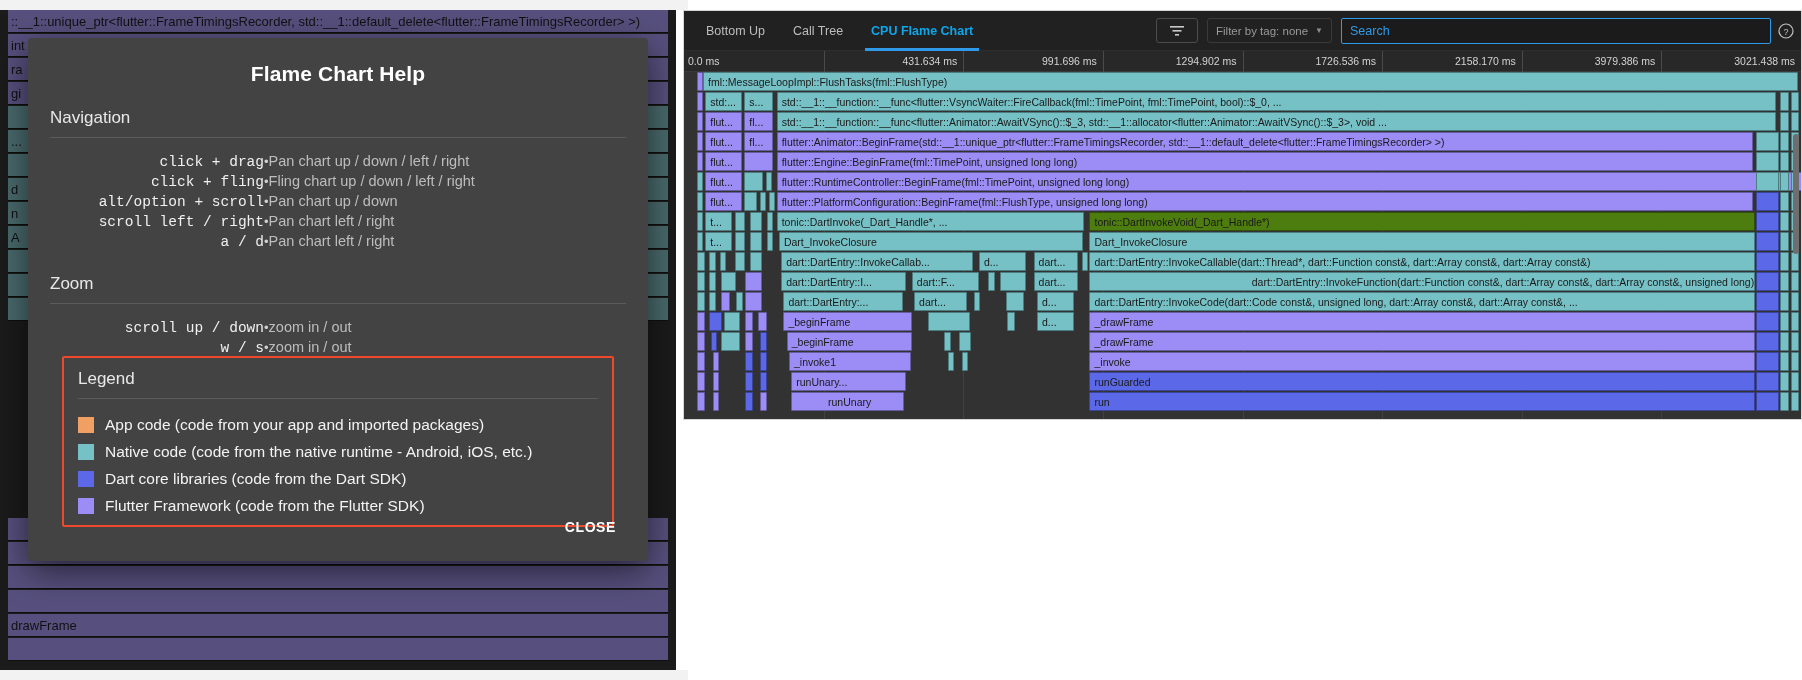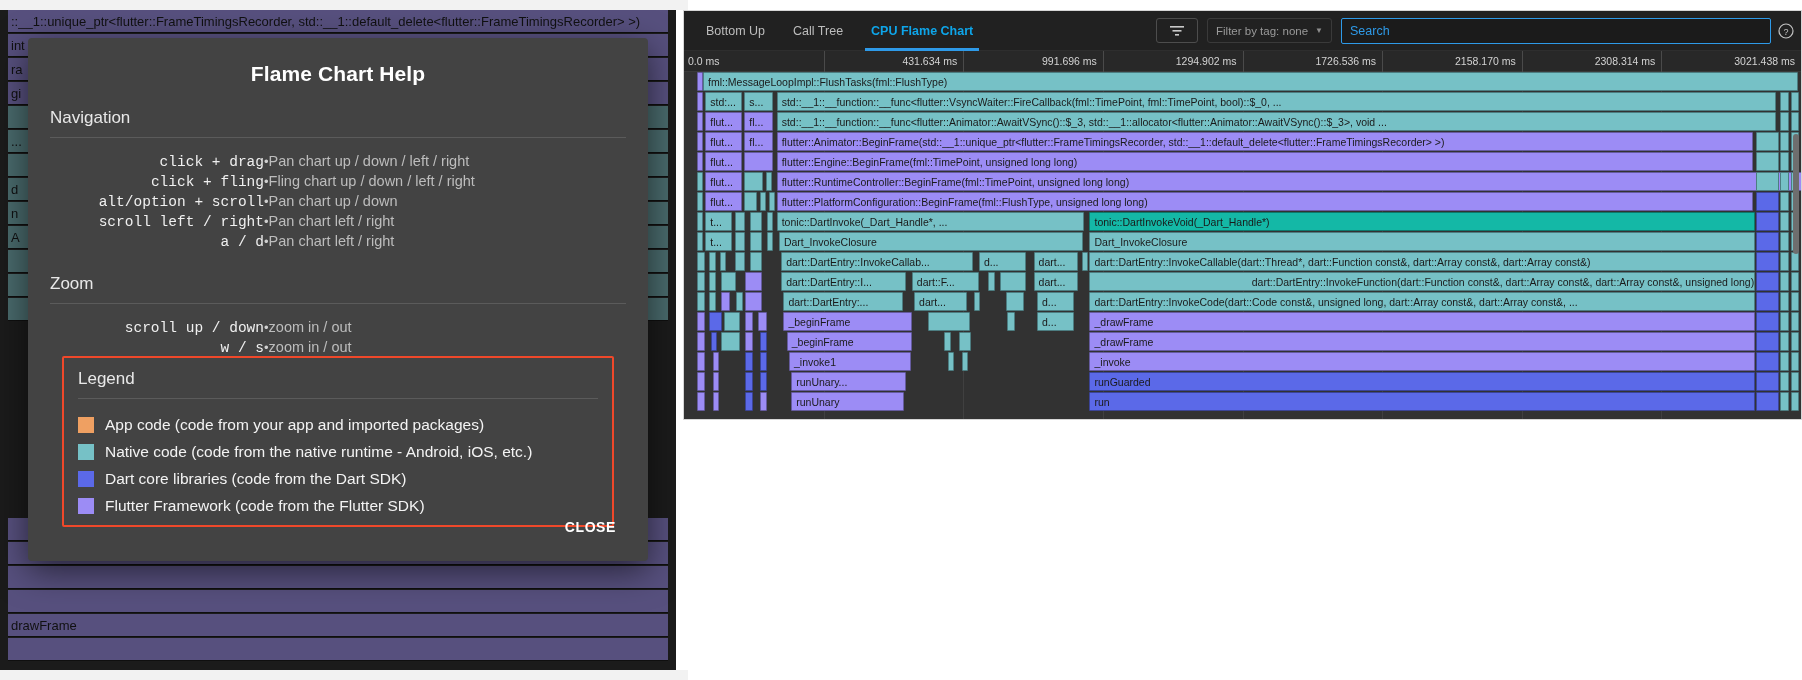--- a/index.html
+++ b/index.html
@@ -424,21 +424,21 @@
       </div>
     </div>
 
     <div id="ruler">
         <div class="tick first" style="left: 0px; width: 139.625px;">0.0 ms</div>
         <div class="tick tick-label-right" style="left: 139.625px; width: 139.625px;">431.634 ms</div>
         <div class="tick tick-label-right" style="left: 279.25px; width: 139.625px;">991.696 ms</div>
         <div class="tick tick-label-right" style="left: 418.875px; width: 139.625px;">1294.902 ms</div>
         <div class="tick tick-label-right" style="left: 558.5px; width: 139.625px;">1726.536 ms</div>
         <div class="tick tick-label-right" style="left: 698.125px; width: 139.625px;">2158.170 ms</div>
-        <div class="tick tick-label-right" style="left: 837.75px; width: 139.625px;">2308.314 ms</div>
+        <div class="tick tick-label-right" style="left: 837.75px; width: 139.625px;">3979.386 ms</div>
         <div class="tick tick-label-right" style="left: 977.375px; width: 139.625px;">3021.438 ms</div>
       </div>
 
     <div id="flame">
       <div id="flame-inner">
           <div class="gridline" style="left: 139.625px;"></div>
           <div class="gridline" style="left: 279.25px;"></div>
           <div class="gridline" style="left: 418.875px;"></div>
           <div class="gridline" style="left: 558.5px;"></div>
           <div class="gridline" style="left: 698.125px;"></div>
@@ -503,21 +503,21 @@
             <div class="fbox" title="" style="left: 1095.78px; width: 8.936px; background: rgb(118, 193, 198);"></div>
             <div class="fbox" title="" style="left: 1106.95px; width: 7.819px; background: rgb(118, 193, 198);"></div>
           </div>
           <div class="frow" style="top: 140px;">
             <div class="fbox" title="" style="left: 13.404px; width: 5.585px; background: rgb(118, 193, 198);"></div>
             <div class="fbox" title="t..." style="left: 21.223px; width: 26.808px; background: rgb(118, 193, 198);">t...</div>
             <div class="fbox" title="" style="left: 51.382px; width: 10.053px; background: rgb(118, 193, 198);"></div>
             <div class="fbox" title="" style="left: 65.903px; width: 12.287px; background: rgb(118, 193, 198);"></div>
             <div class="fbox" title="" style="left: 82.658px; width: 5.585px; background: rgb(118, 193, 198);"></div>
             <div class="fbox" title="tonic::DartInvoke(_Dart_Handle*, ..." style="left: 92.711px; width: 307.175px; background: rgb(118, 193, 198);">tonic::DartInvoke(_Dart_Handle*, ...</div>
-            <div class="fbox" title="tonic::DartInvokeVoid(_Dart_Handle*)" style="left: 405.471px; width: 665.732px; background: #14b8a6;">tonic::DartInvokeVoid(_Dart_Handle*)</div>
+            <div class="fbox" title="tonic::DartInvokeVoid(_Dart_Handle*)" style="left: 405.471px; width: 665.732px; background: #4d7c0f;">tonic::DartInvokeVoid(_Dart_Handle*)</div>
             <div class="fbox" title="" style="left: 1072.32px; width: 22.34px; background: rgb(91, 105, 232);"></div>
             <div class="fbox" title="" style="left: 1095.78px; width: 8.936px; background: rgb(118, 193, 198);"></div>
             <div class="fbox" title="" style="left: 1106.95px; width: 7.819px; background: rgb(118, 193, 198);"></div>
           </div>
           <div class="frow" style="top: 160px;">
             <div class="fbox" title="" style="left: 13.404px; width: 5.585px; background: rgb(118, 193, 198);"></div>
             <div class="fbox" title="t..." style="left: 21.223px; width: 26.808px; background: rgb(118, 193, 198);">t...</div>
             <div class="fbox" title="" style="left: 51.382px; width: 10.053px; background: rgb(118, 193, 198);"></div>
             <div class="fbox" title="" style="left: 65.903px; width: 12.287px; background: rgb(118, 193, 198);"></div>
             <div class="fbox" title="" style="left: 82.658px; width: 5.585px; background: rgb(118, 193, 198);"></div>
@@ -624,21 +624,21 @@
             <div class="fbox" title="runGuarded" style="left: 405.471px; width: 665.732px; background: rgb(91, 105, 232);">runGuarded</div>
             <div class="fbox" title="" style="left: 1072.32px; width: 22.34px; background: rgb(91, 105, 232);"></div>
             <div class="fbox" title="" style="left: 1095.78px; width: 8.936px; background: rgb(118, 193, 198);"></div>
             <div class="fbox" title="" style="left: 1106.95px; width: 7.819px; background: rgb(118, 193, 198);"></div>
           </div>
           <div class="frow" style="top: 320px;">
             <div class="fbox" title="" style="left: 13.404px; width: 7.819px; background: rgb(156, 140, 245);"></div>
             <div class="fbox" title="" style="left: 29.042px; width: 5.585px; background: rgb(156, 140, 245);"></div>
             <div class="fbox" title="" style="left: 61.435px; width: 7.819px; background: rgb(91, 105, 232);"></div>
             <div class="fbox" title="" style="left: 75.956px; width: 6.702px; background: rgb(156, 140, 245);"></div>
-            <div class="fbox" title="runUnary" style="left: 107.232px; width: 112.817px; background: rgb(156, 140, 245);">runUnary</div>
+            <div class="fbox" title="runUnary" style="left: 107.232px; width: 112.817px; background: rgb(156, 140, 245); text-align: center;">runUnary</div>
             <div class="fbox" title="run" style="left: 405.471px; width: 665.732px; background: rgb(91, 105, 232);">run</div>
             <div class="fbox" title="" style="left: 1072.32px; width: 22.34px; background: rgb(91, 105, 232);"></div>
             <div class="fbox" title="" style="left: 1095.78px; width: 8.936px; background: rgb(118, 193, 198);"></div>
             <div class="fbox" title="" style="left: 1106.95px; width: 7.819px; background: rgb(118, 193, 198);"></div>
           </div>
         </div>
       <div id="vscroll"></div>
     </div>
 
   </div>

